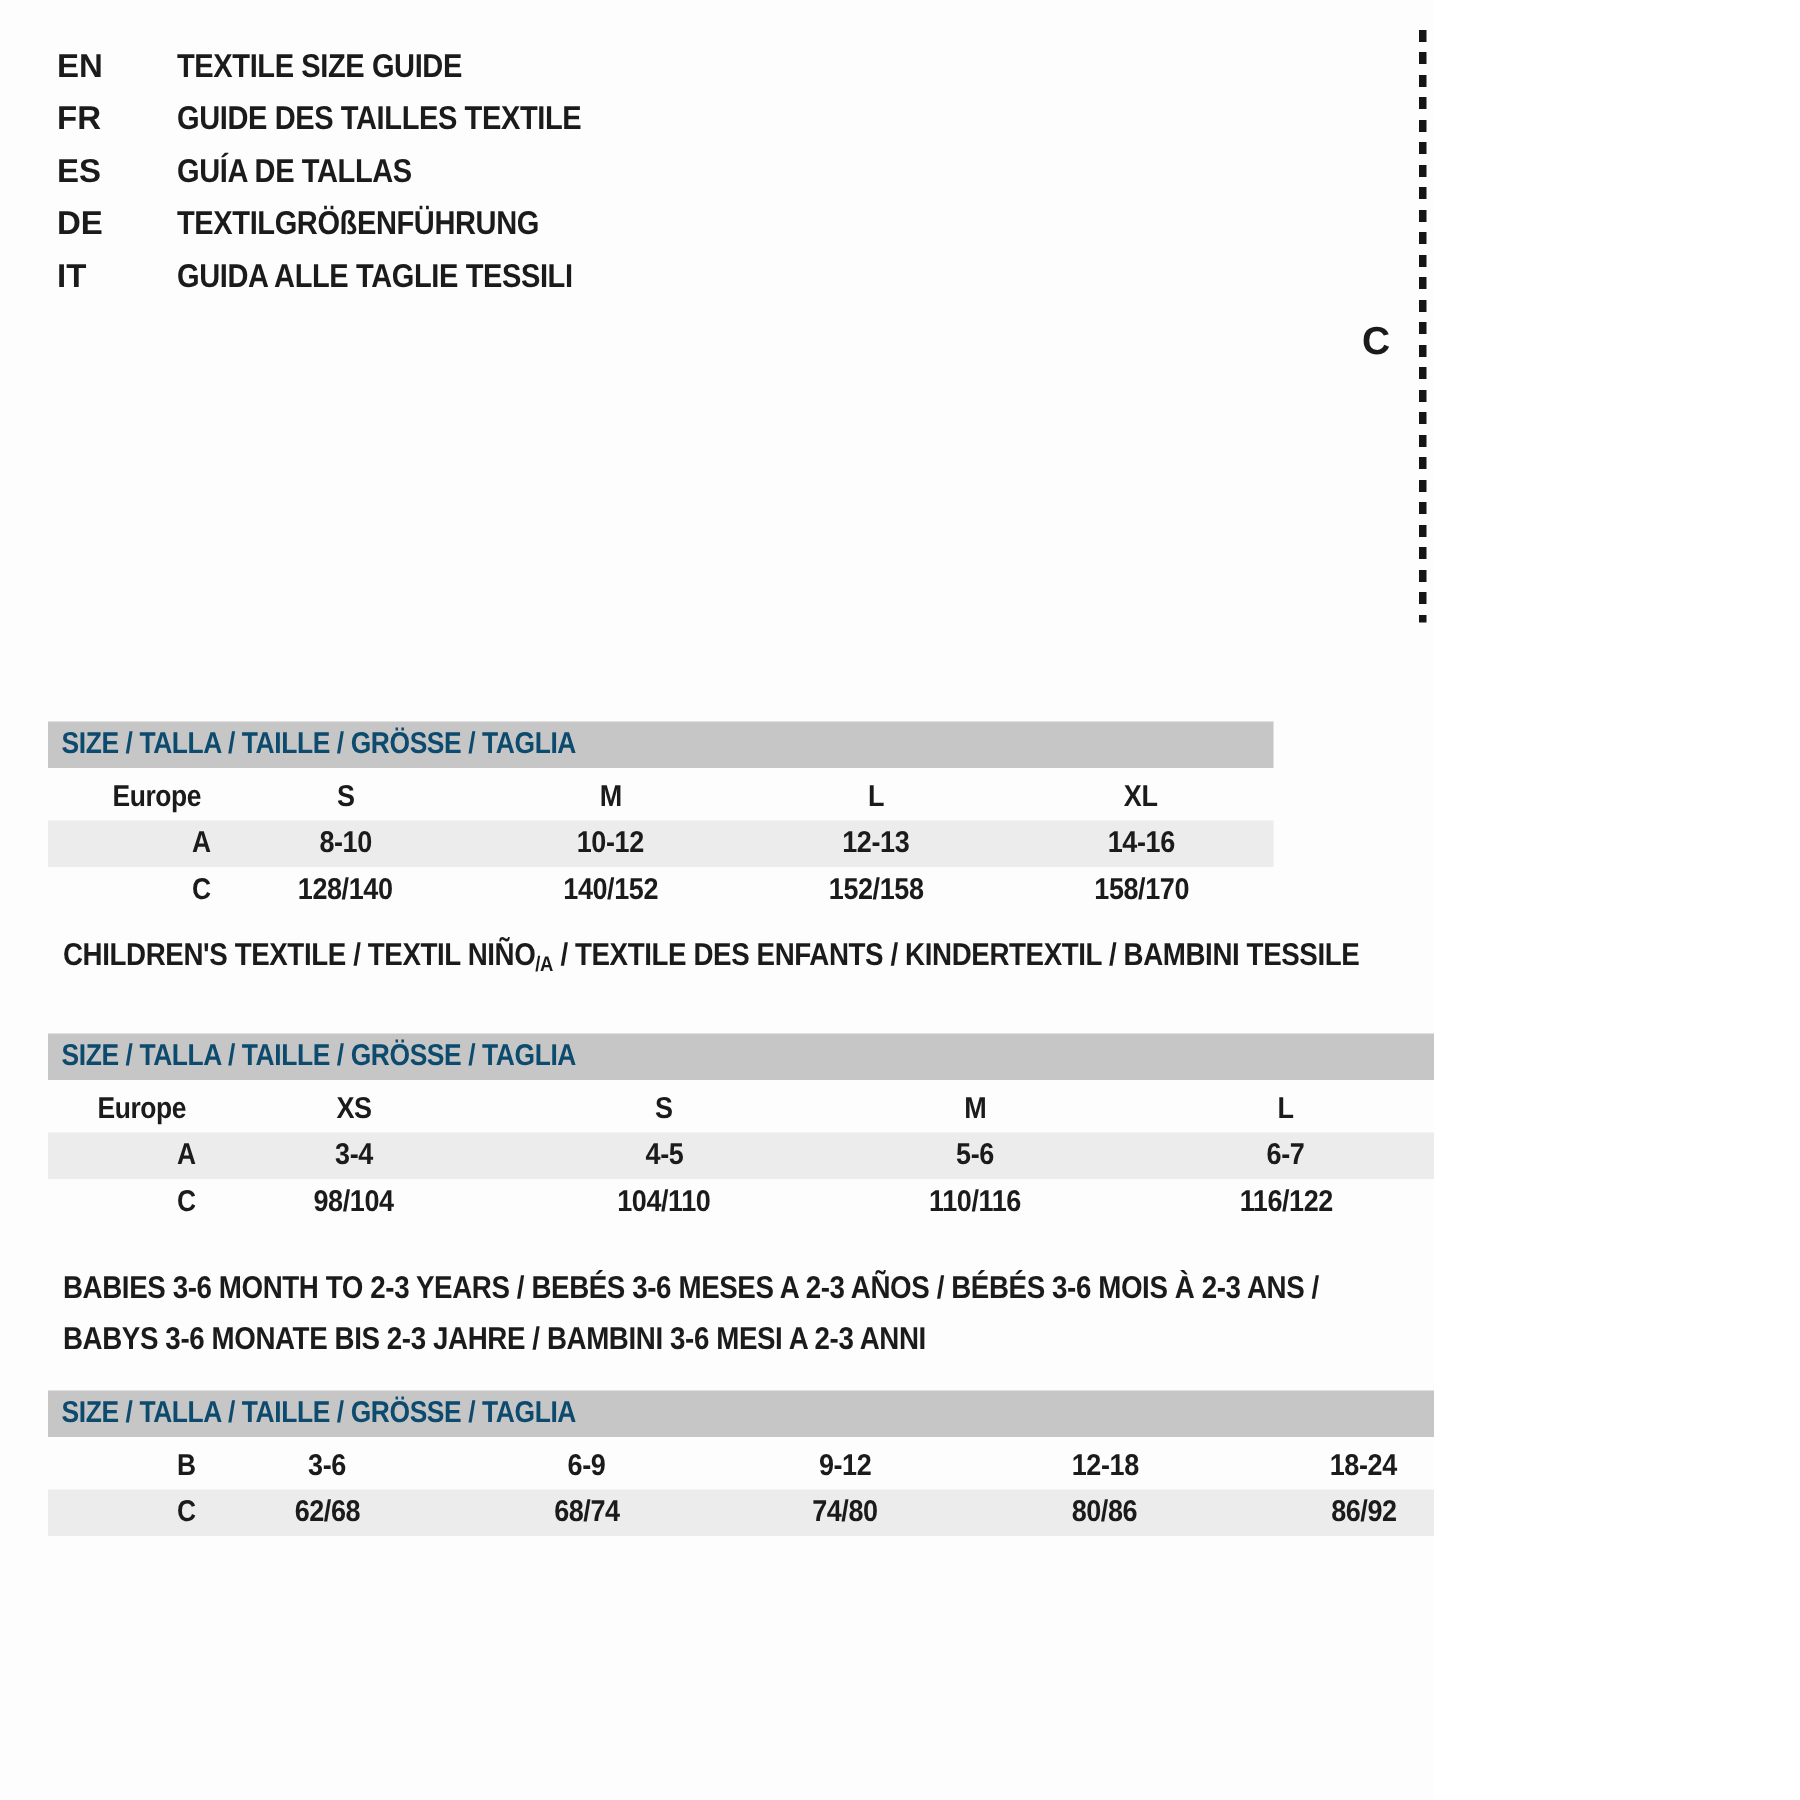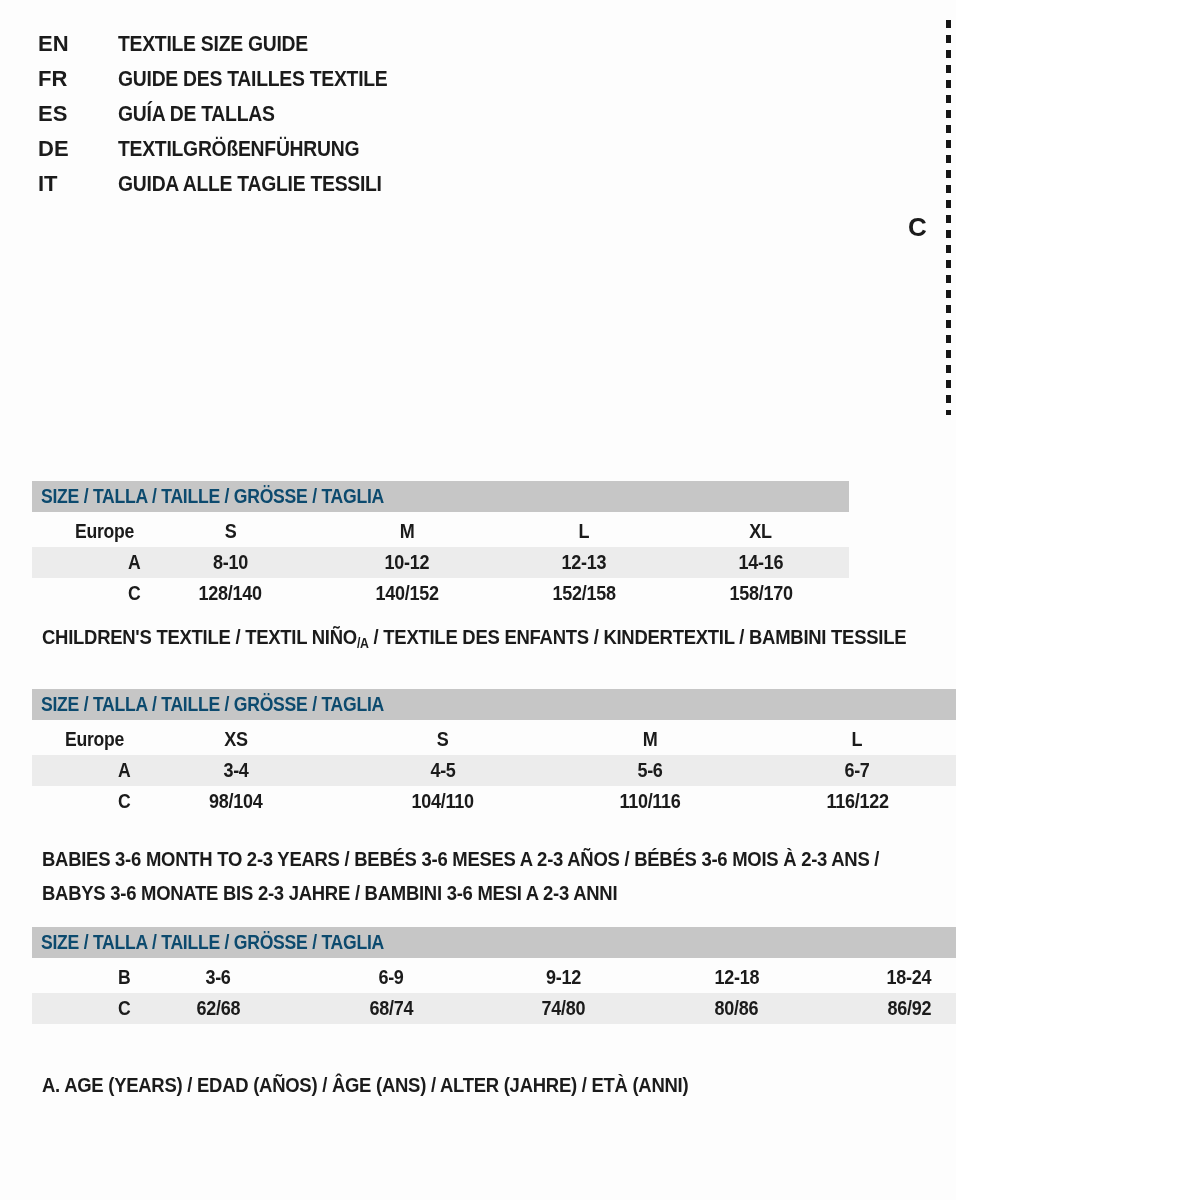--- a/index.html
+++ b/index.html
@@ -179,16 +179,15 @@
       <span class="tcell"><span class="ci">62/68</span></span>
       <span class="tcell"><span class="ci">68/74</span></span>
       <span class="tcell"><span class="ci">74/80</span></span>
       <span class="tcell"><span class="ci">80/86</span></span>
       <span class="tcell"><span class="ci">86/92</span></span>
       <span class="tcell"><span class="ci">92/98</span></span>
     </div>
   </div>
 
   <div class="legend">
-    <div><span class="cond">A. AGE (YEARS) / EDAD (AÑOS) / ÂGE (ANS) / ALTER (JAHRE) / ETÀ (ANNI)</span></div>
   </div>
 
 </div>
 
 </body></html>

